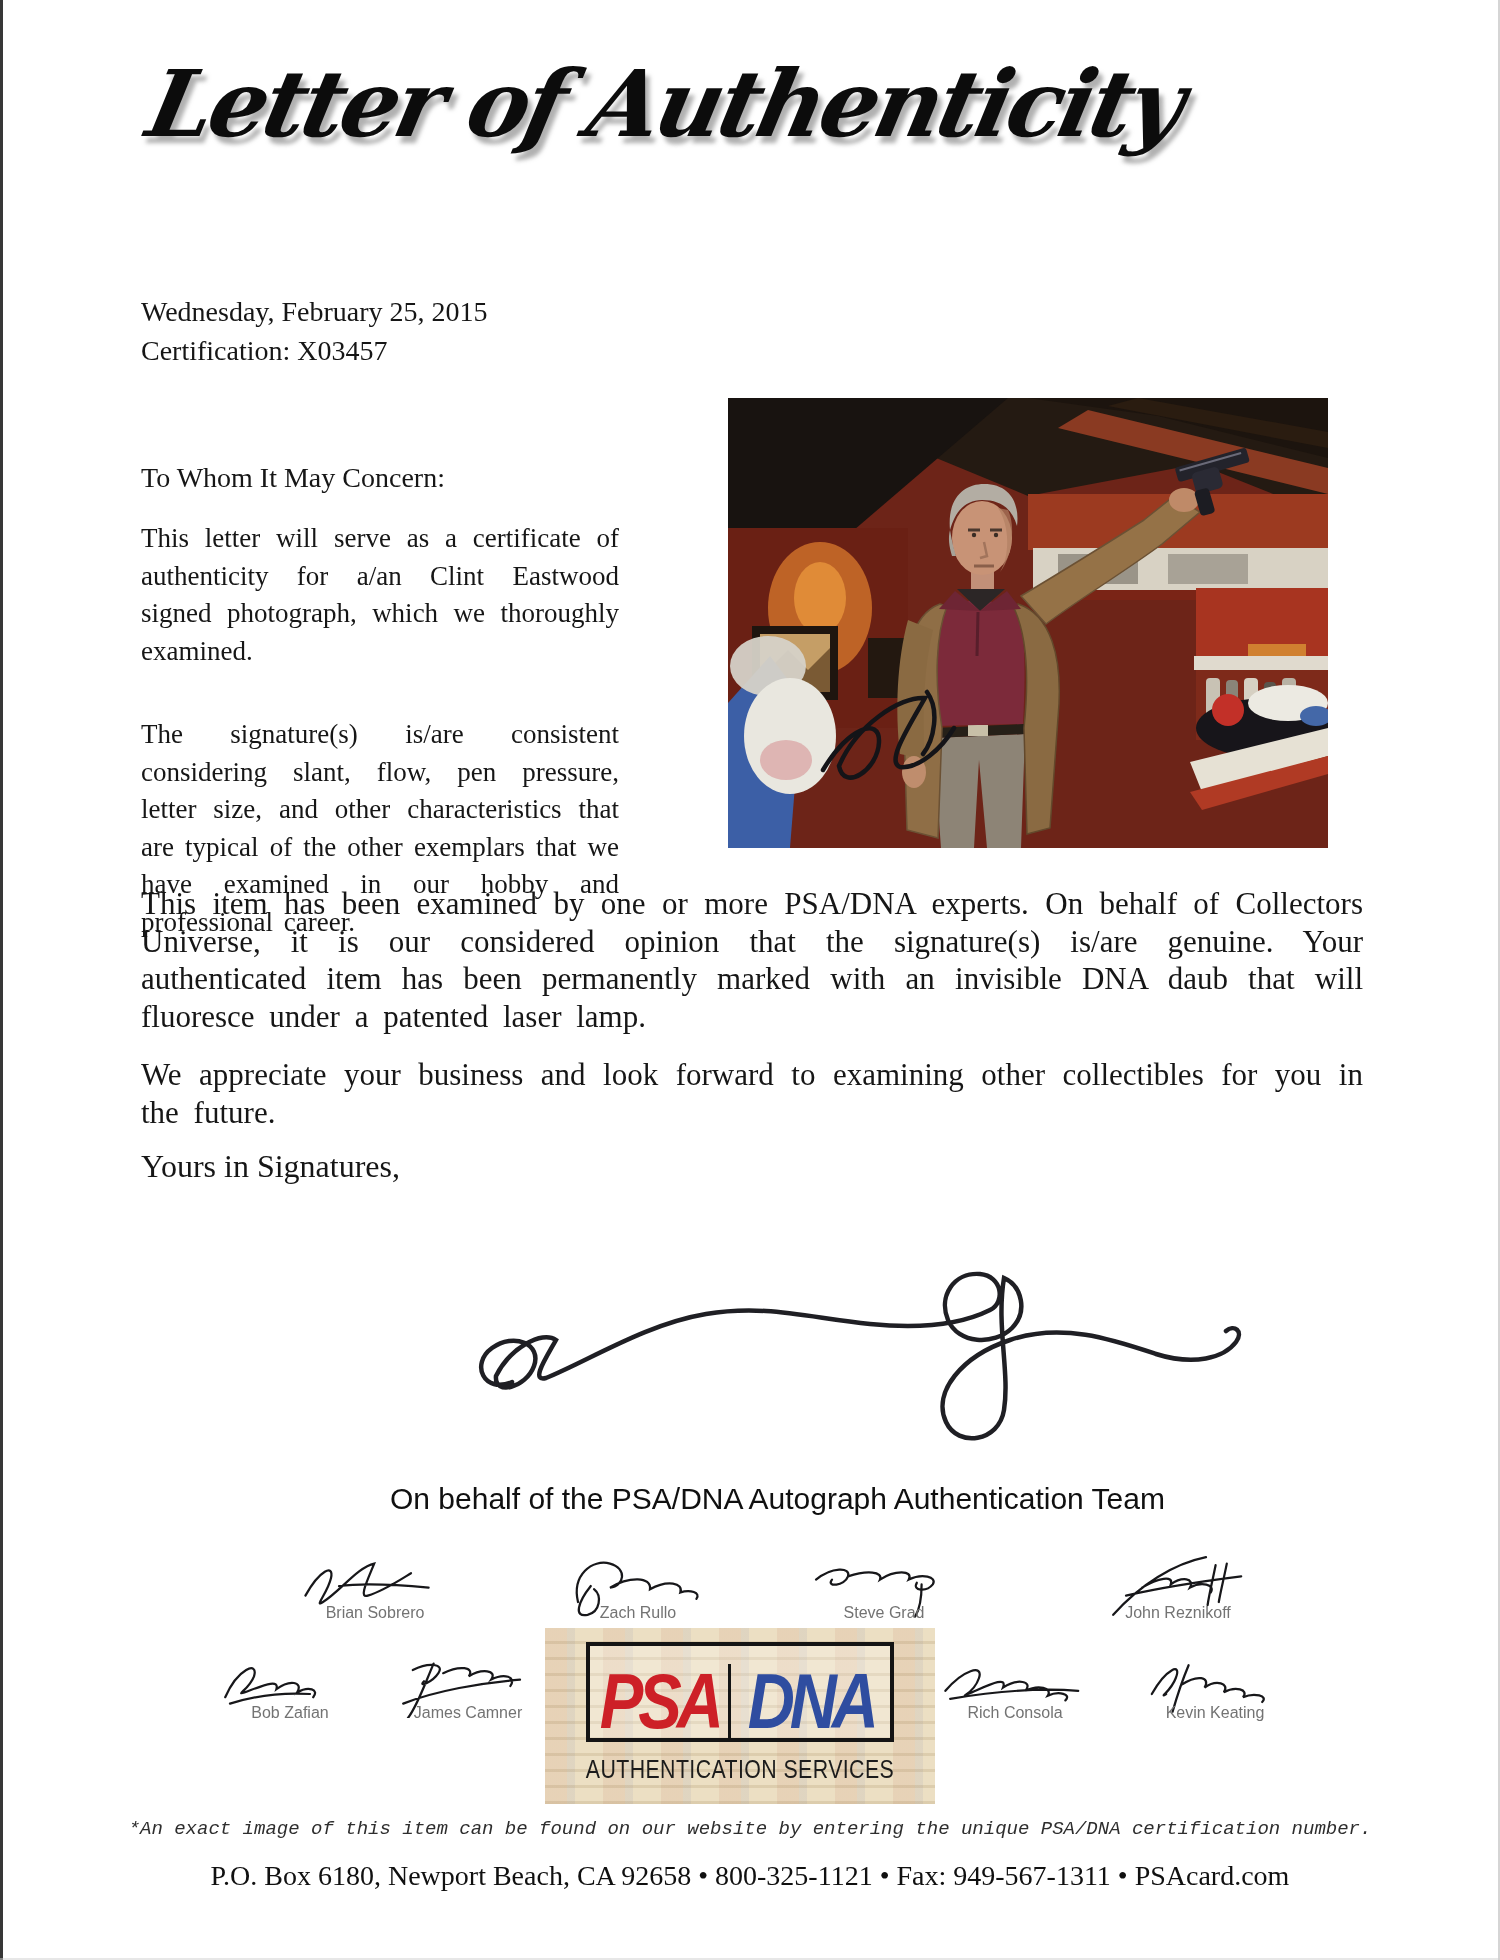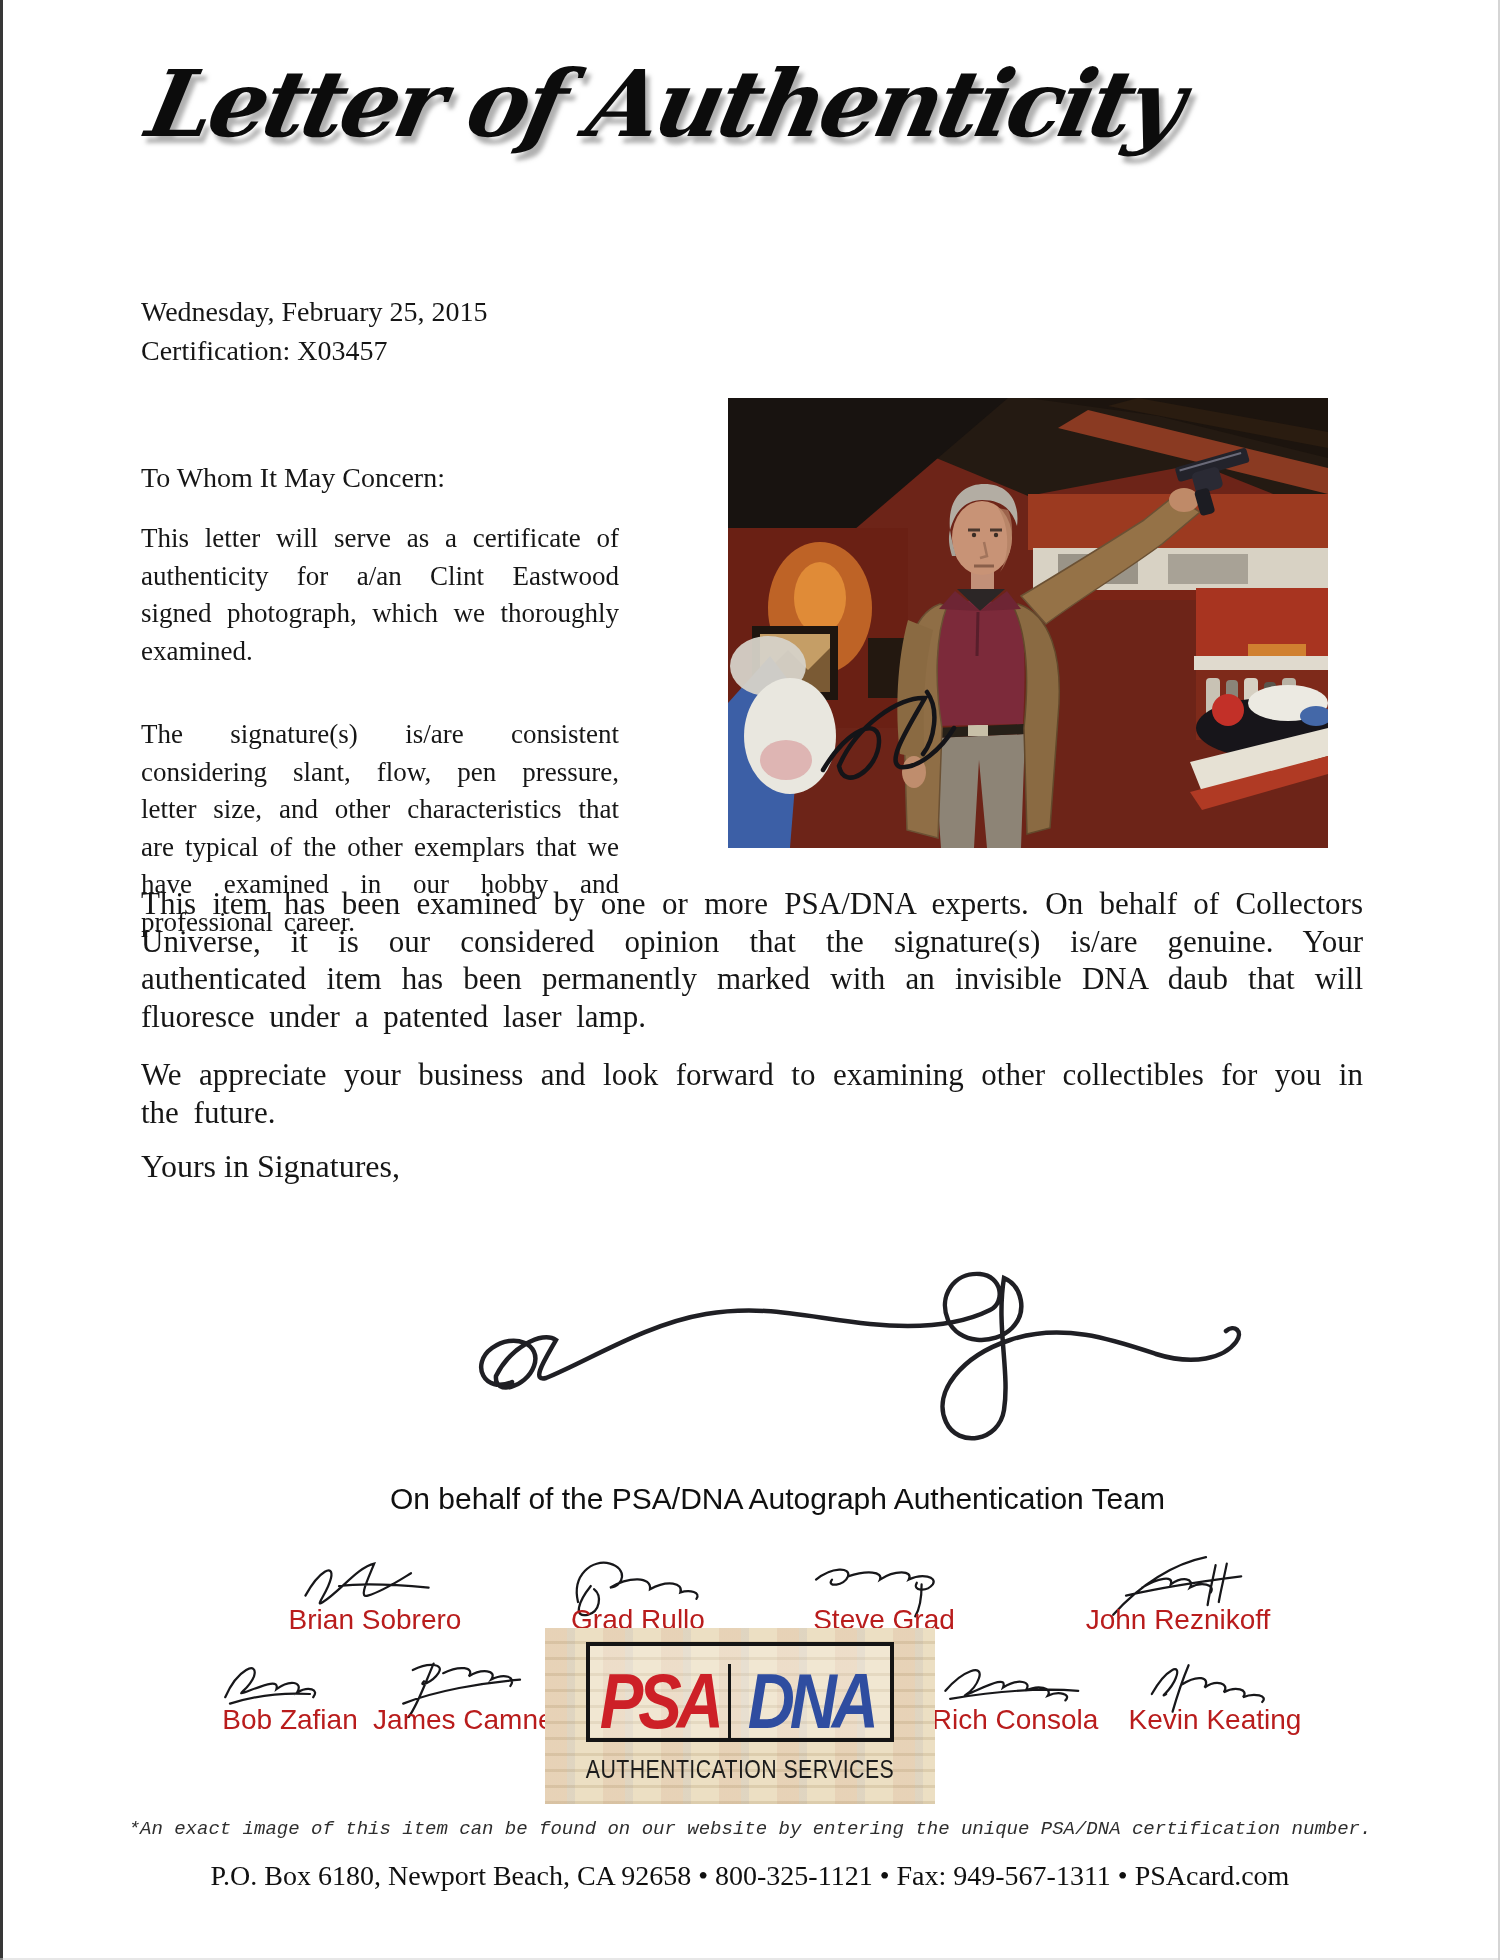--- a/index.html
+++ b/index.html
@@ -37,21 +37,21 @@
 
   .main-signature{position:absolute;left:450px;top:1232px;}
 
   .team-line{
     position:absolute;left:390px;top:1482px;width:760px;text-align:center;
     font-family:"Liberation Sans",sans-serif;font-size:30px;color:#101010;white-space:nowrap;
   }
 
   .signer{position:absolute;width:240px;text-align:center;}
   .signer svg{display:block;margin:0 auto -14px auto;}
-  .signer-name{font-family:"Liberation Sans",sans-serif;font-size:28px;color:#b91c1c;white-space:nowrap;}
+  .signer-name{font-family:"Liberation Sans",sans-serif;font-size:16px;color:#737373;white-space:nowrap;}
 
   
   .logo-block{
     position:absolute;left:545px;top:1628px;width:390px;height:176px;
     background-color:#ecdfc3;
     background-image:
       repeating-linear-gradient(0deg, rgba(140,110,60,.16) 0 3px, rgba(0,0,0,0) 3px 16px),
       repeating-linear-gradient(90deg, rgba(170,60,40,.08) 0 22px, rgba(60,80,160,.07) 22px 30px, rgba(0,0,0,0) 30px 58px);
     text-align:center;
   }
@@ -204,21 +204,21 @@
   <div class="signer" style="left:255px;top:1546px;">
     <svg width="200" height="72" viewBox="0 0 210 90">
       <path d="M18,62 C36,30 54,22 50,40 C46,58 28,78 40,70 C60,58 84,26 104,22 C96,42 84,66 96,62 C116,56 140,40 150,34 M60,50 C90,46 130,48 172,52" fill="none" stroke="#17171a" stroke-width="2.8" stroke-linecap="round"></path>
     </svg>
     <div class="signer-name">Brian Sobrero</div>
   </div>
   <div class="signer" style="left:518px;top:1546px;">
     <svg width="200" height="72" viewBox="0 0 210 90">
       <path d="M30,70 C22,36 48,16 70,22 C92,28 88,50 70,52 C94,38 122,38 120,54 C142,42 162,46 158,58 C170,54 184,58 178,66 M46,50 C30,70 24,90 42,86 C58,82 60,62 50,54" fill="none" stroke="#17171a" stroke-width="2.8" stroke-linecap="round"></path>
     </svg>
-    <div class="signer-name">Grad Rullo</div>
+    <div class="signer-name">Zach Rullo</div>
   </div>
   <div class="signer" style="left:764px;top:1546px;">
     <svg width="200" height="72" viewBox="0 0 210 90">
       <path d="M20,42 C40,26 64,26 60,38 C56,50 32,52 40,42 M60,38 C84,30 104,32 100,42 C118,30 142,30 136,42 C152,34 172,38 166,48 C158,58 140,56 146,46 M152,48 C152,64 150,78 144,88" fill="none" stroke="#17171a" stroke-width="2.8" stroke-linecap="round"></path>
     </svg>
     <div class="signer-name">Steve Grad</div>
   </div>
   <div class="signer" style="left:1058px;top:1546px;">
     <svg width="200" height="72" viewBox="0 0 210 90">
       <path d="M24,86 C58,48 100,22 140,14 M60,52 C80,40 100,36 96,48 C110,38 126,40 120,52 C134,44 152,48 146,58 M40,62 C84,52 136,44 184,38 M152,24 C148,44 144,60 142,74 M166,22 C162,42 158,58 156,70" fill="none" stroke="#17171a" stroke-width="2.8" stroke-linecap="round"></path>

